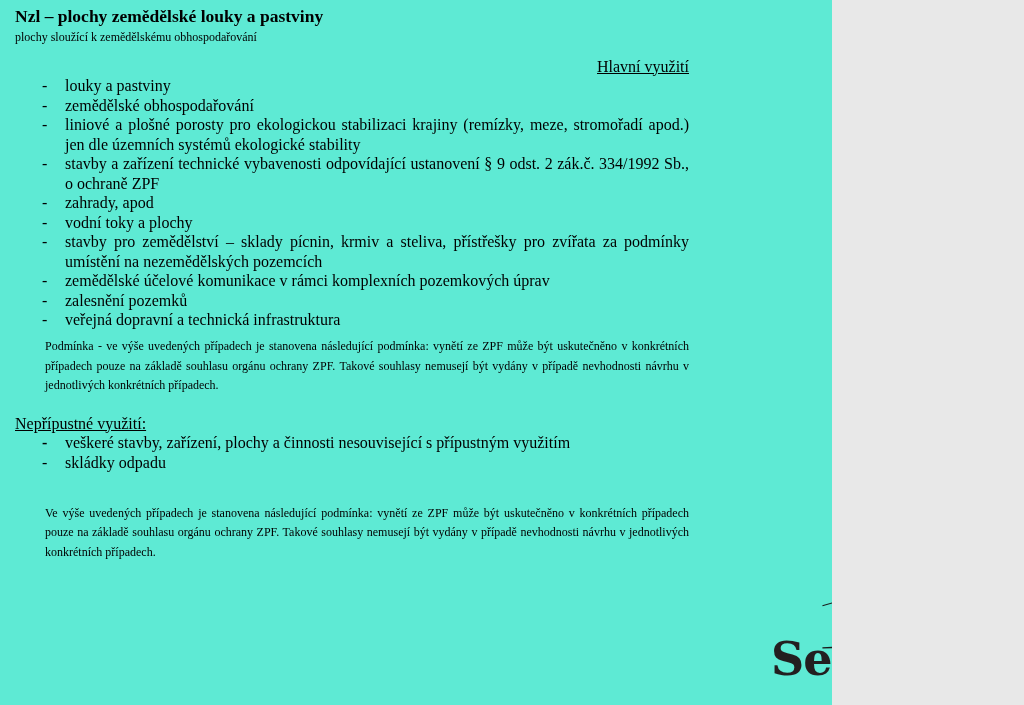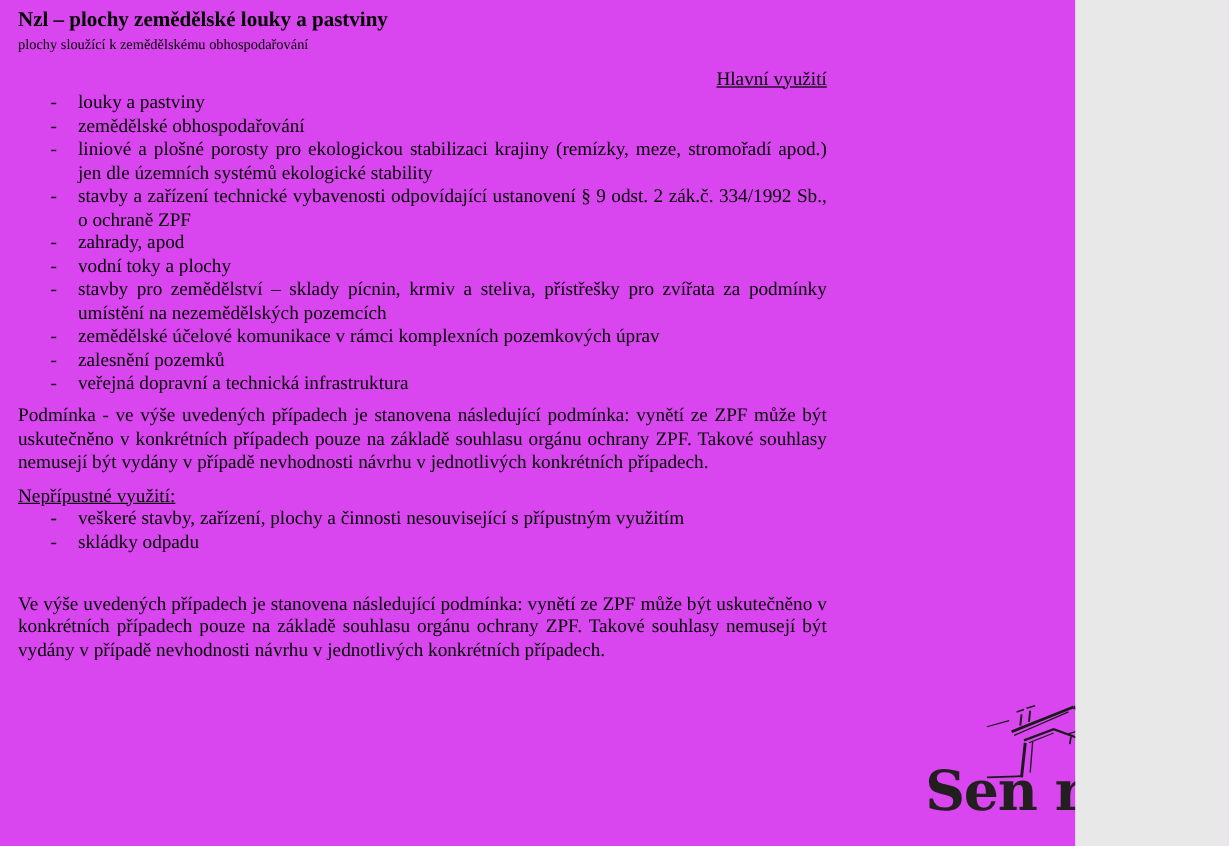--- a/index.html
+++ b/index.html
@@ -1,21 +1,21 @@
 <!DOCTYPE html>
 <html><head>
 <meta charset="utf-8">
 <style>
   * { margin: 0; padding: 0; box-sizing: border-box; }
   html, body { background: #e8e8e8; }
   .page {
     position: relative;
-    width: 896px;
+    width: 832px;
     height: 705px;
-    background: #d946ef;
+    background: #5eead4;
     font-family: "Liberation Serif", serif;
     color: #000000;
     overflow: hidden;
   }
   .content {
     position: absolute;
     left: 15px;
     top: 0;
     width: 674px;
   }
@@ -31,43 +31,44 @@
     line-height: 19.5px;
   }
   .section-heading {
     font-size: 16px;
     line-height: 19.5px;
     text-decoration: underline;
   }
   .mt-h1 { margin-top: 9px; text-align: right; }
   .mt-h2 { margin-top: 9.5px; }
   .mt-h3 { margin-top: 8.5px; }
-  .mt-h4 { margin-top: 8px; font-family: Liberation Serif, serif; }
+  .mt-h4 { margin-top: 18px; font-family: Liberation Serif, serif; }
   ul.bullet-list {
     list-style: none;
     font-size: 16px;
     line-height: 19.5px;
   }
   ul.bullet-list li { display: flex; }
   .dash {
     flex: none;
     width: 23px;
     margin-left: 27px;
   }
   .dash.bold { font-weight: bold; }
   .itext {
     flex: 1;
     text-align: justify;
     text-align-last: left;
   }
   .para {
-    font-size: 16px;
+    font-size: 12px;
     line-height: 19.5px;
     text-align: justify;
     text-align-last: left;
+    margin-left: 30px;
   }
   .mt-p1 { margin-top: 7.5px; }
   .mt-p2 { margin-top: 31.5px; }
   .logo {
     position: absolute;
     left: 765px;
     top: 584px;
     width: 252px;
     height: 115px;
   }

